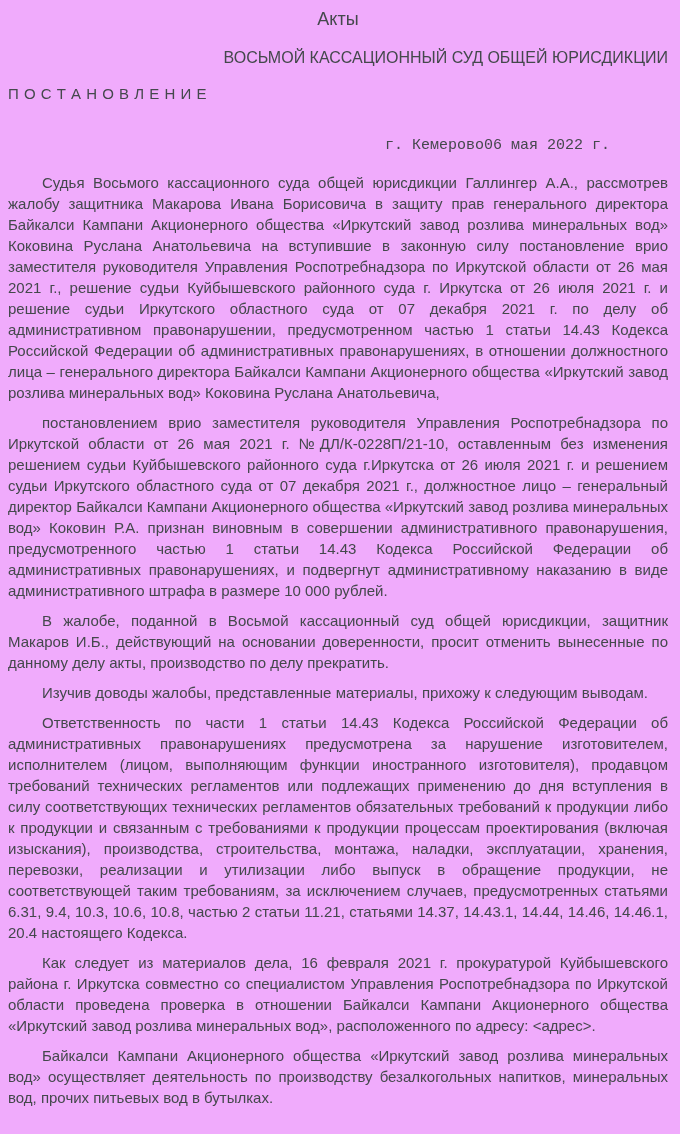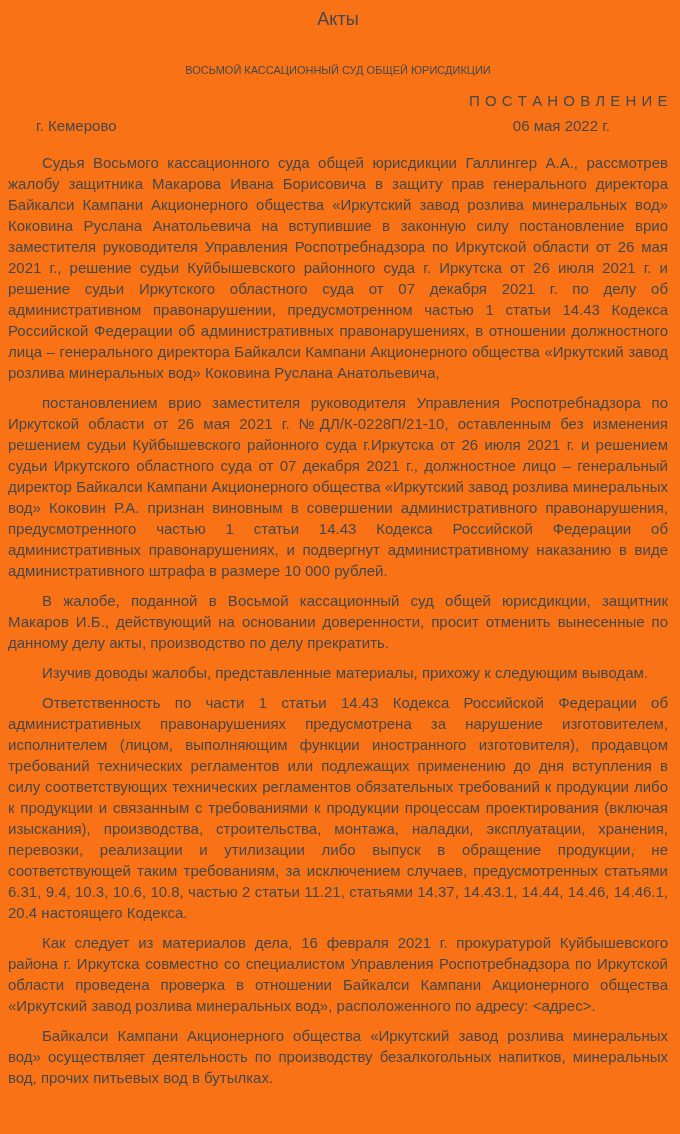--- a/index.html
+++ b/index.html
@@ -4,56 +4,57 @@
 <style>
   html, body {
     margin: 0;
     padding: 0;
     background: #fdfdfd;
   }
   .page {
     width: 680px;
     height: 1134px;
     box-sizing: border-box;
-    background: #f97316;
+    background: #f0abfc;
     color: #44484c;
     font-family: "Liberation Sans", "DejaVu Sans", sans-serif;
     font-size: 15px;
     line-height: 21px;
     padding: 6px 12px 0 8px;
     overflow: hidden;
   }
   .doc-title {
     text-align: center;
     font-size: 18px;
     line-height: 22px;
     margin: 2px 0 0 0;
     font-weight: 400;
   }
   .court-name {
-    text-align: center;
-    font-size: 11px;
-    margin-top: 30px;
+    text-align: right;
+    font-size: 16px;
+    margin-top: 17px;
   }
   .case-number {
     text-align: right;
     padding-right: 5px;
     margin-top: 14px;
   }
   .resolution-heading {
-    text-align: right;
-    margin-top: 9px;
+    text-align: left;
+    margin-top: 15px;
     letter-spacing: 0.5px;
   }
   .place-date-row {
     display: flex;
-    justify-content: space-between;
-    margin-top: 4px;
+    justify-content: flex-end;
+    margin-top: 31px;
     padding-left: 28px;
     padding-right: 58px;
+    font-family: Liberation Mono, monospace;
   }
   .body-text p {
     text-align: justify;
     text-indent: 34px;
     margin: 0 0 9px 0;
   }
   .body-text p:first-child {
     margin-top: 16px;
   }
   .ustanovil-line {

